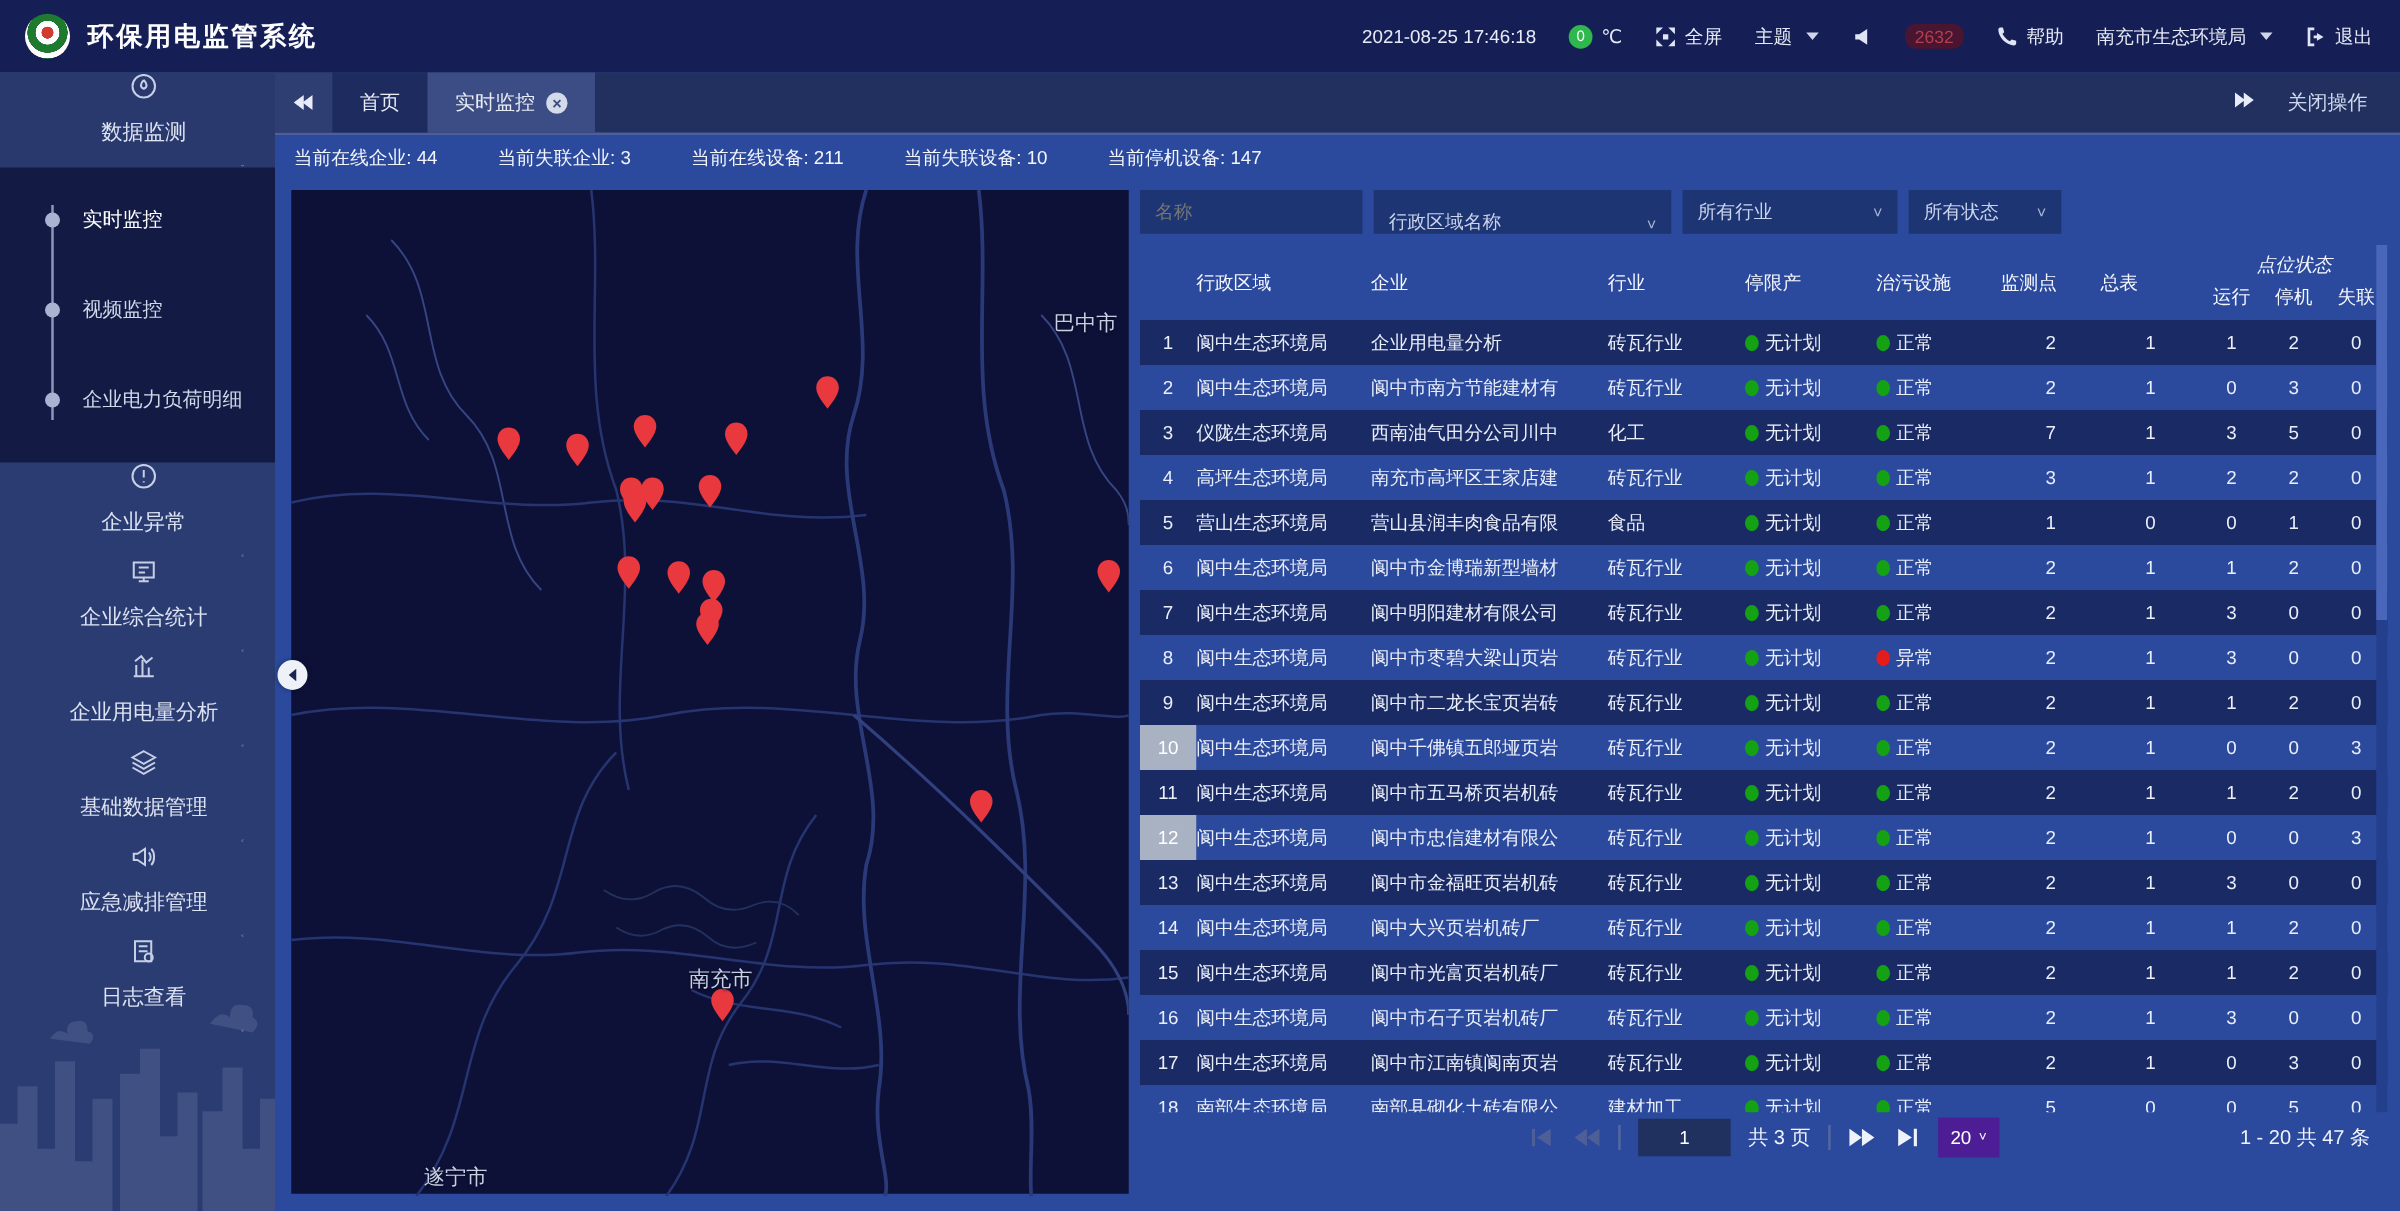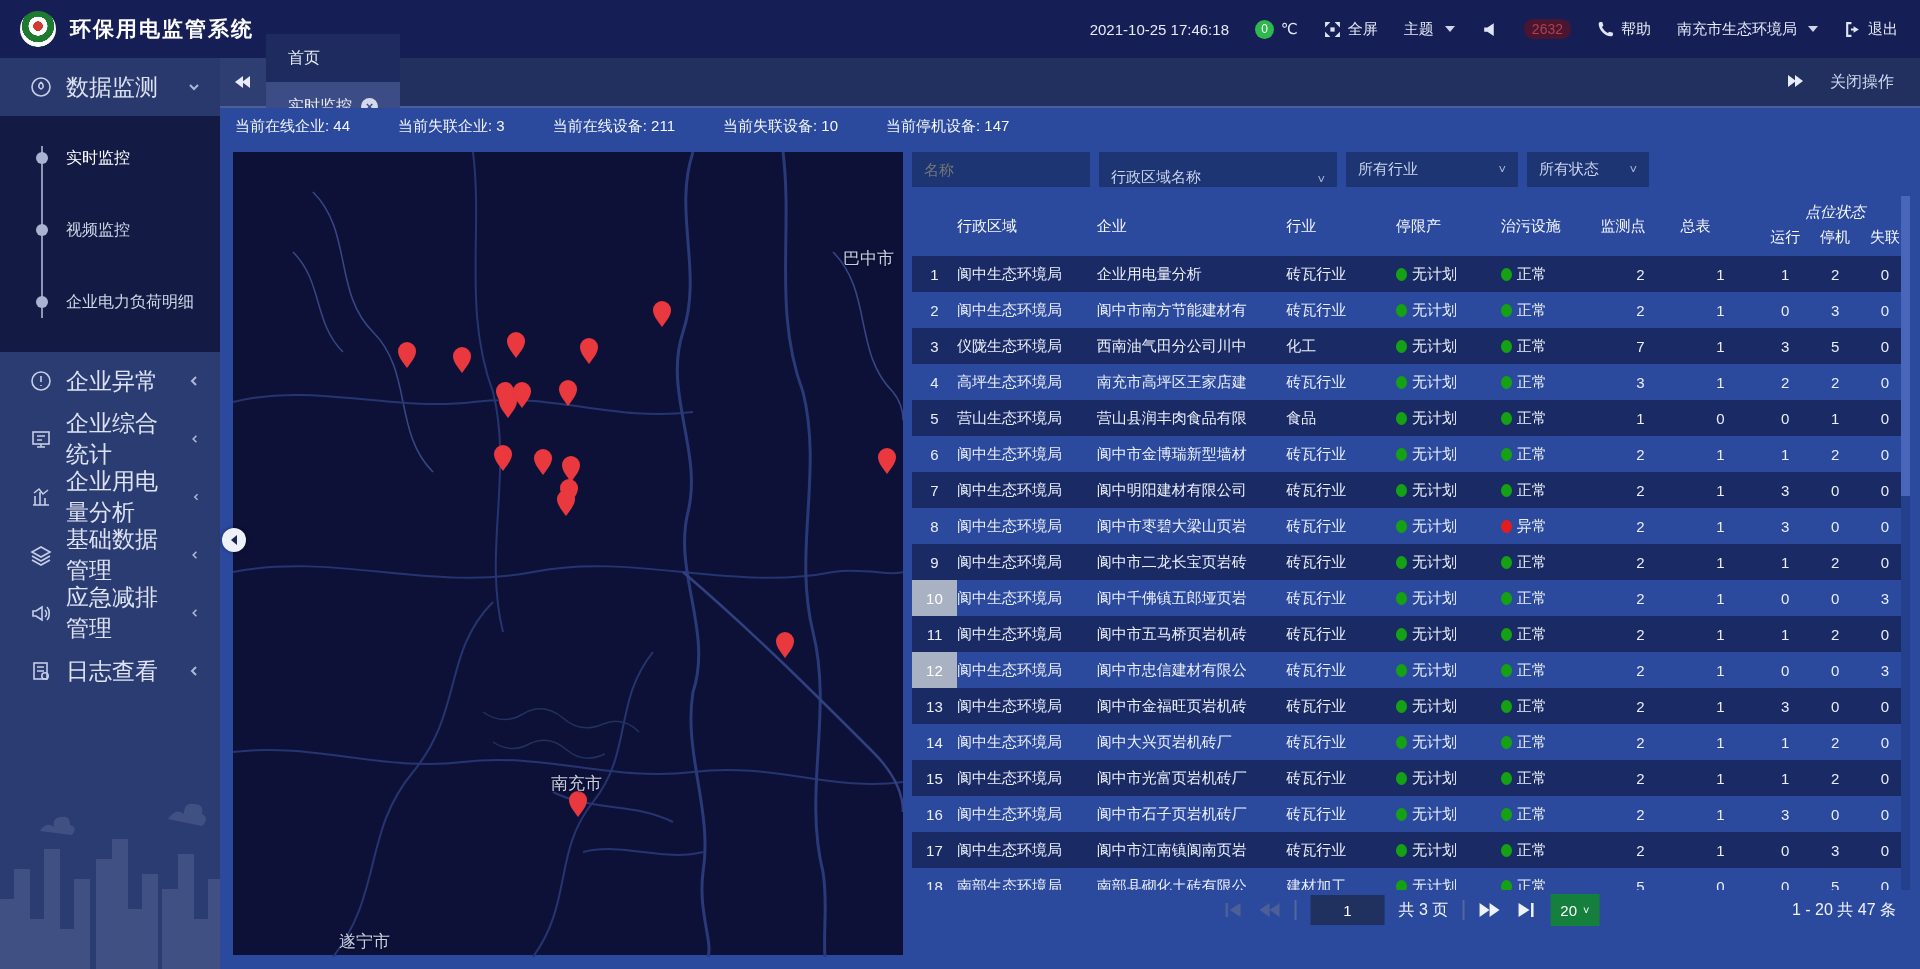--- a/index.html
+++ b/index.html
@@ -16,21 +16,21 @@
   .badge-pill { min-width:44px; padding:2px 8px; border-radius:9px; background:#4a1530; color:#b2404e; font-size:14px; text-align:center; }
   .caret { width:0; height:0; border-left:5px solid transparent; border-right:5px solid transparent; border-top:6px solid #cfd6ec; display:inline-block; margin-left:4px; }
   .hicon { width:17px; height:17px; flex:none; }
   .hicon path, .hicon polygon { fill:#dfe5f4; }
 
   
   .layout { display:flex; height:911px; }
 
   
   .sidebar { width:220px; background:#2b3c72; position:relative; flex:none; overflow:hidden; }
-  .side-item { height:58px; display:flex; align-items:center; padding:0 20px 0 30px; color:#dde3f2; font-size:23px; gap:14px; cursor:pointer; position:relative; }
+  .side-item { height:76px; display:flex; align-items:center; padding:0 20px 0 30px; color:#dde3f2; font-size:17px; gap:14px; cursor:pointer; position:relative;flex-direction:column; }
   .side-item .sicon { width:22px; height:22px; flex:none; }
   .side-item .sicon path, .side-item .sicon rect, .side-item .sicon circle, .side-item .sicon polygon { stroke:#c6cfe6; fill:none; stroke-width:1.6; }
   .side-item .chev { margin-left:auto; width:12px; height:12px; }
   .side-item .chev polyline { fill:none; stroke:#aeb8d4; stroke-width:2; }
   .side-item.active-parent { background:#29396d; }
   .submenu { background:#131b44; padding:6px 0 14px 0; position:relative; }
   .submenu .vline { position:absolute; left:41px; top:30px; bottom:34px; width:2px; background:#8d97b8; }
   .sub-item { height:72px; display:flex; align-items:center; padding-left:66px; color:#cfd7ea; font-size:16px; position:relative; cursor:pointer; }
   .sub-item .dot { position:absolute; left:36px; width:12px; height:12px; border-radius:50%; background:#a9b3d2; }
   .sub-item.active { color:#ffffff; }
@@ -92,31 +92,31 @@
   .dot-red { background:#e51c1c; }
 
   .pager { height:40px; background:#2b4a9e; display:flex; align-items:center; position:relative; margin-top:0; }
   .pager-center { position:absolute; left:50%; transform:translateX(-50%); display:flex; align-items:center; gap:14px; }
   .pg-btn { width:22px; height:18px; cursor:pointer; }
   .pg-btn polygon, .pg-btn rect { fill:#4d5f96; }
   .pg-btn.on polygon, .pg-btn.on rect { fill:#eef2fa; }
   .pg-sep { width:2px; height:20px; background:#54679f; }
   .pg-input { width:74px; height:30px; background:#20305f; border:none; color:#fff; text-align:center; font-size:15px; }
   .pg-total { font-size:16px; color:#f0f3fb; }
-  .pg-size { height:30px; background:#15803d; color:#fff; font-size:15px; padding:16px 10px; display:flex; align-items:center; gap:6px; cursor:pointer; }
+  .pg-size { height:30px; background:#4c1d95; color:#fff; font-size:15px; padding:16px 10px; display:flex; align-items:center; gap:6px; cursor:pointer; }
   .pg-summary { margin-left:auto; font-size:16px; color:#f0f3fb; padding-right:14px; }
 </style>
 </head>
 <body>
 
 <div class="header">
   <div class="logo"></div>
   <div class="app-title">环保用电监管系统</div>
   <div class="header-right">
-    <div class="hr-item">2021-10-25 17:46:18</div>
+    <div class="hr-item">2021-08-25 17:46:18</div>
     <div class="hr-item">
       <span class="temp-circle">0</span>
       <span>℃</span>
     </div>
     <div class="hr-item">
       <svg class="hicon" viewBox="0 0 16 16">
           <polygon points="1,1 6,1 1,6"></polygon>
           <polygon points="15,1 15,6 10,1"></polygon>
           <polygon points="1,15 1,10 6,15"></polygon>
           <polygon points="15,15 10,15 15,10"></polygon>
@@ -258,21 +258,21 @@
 
   <div class="main">
 
     <div class="tabbar">
       <div class="tab-scroll-btn">
         <svg viewBox="0 0 18 16">
             <polygon points="8,8 16,2 16,14"></polygon>
             <polygon points="1,8 9,2 9,14"></polygon>
           </svg>
       </div>
-      <div id="tabs" style="display: flex; flex-direction: column;">
+      <div id="tabs" style="display: flex;">
           <div class="tab">
             <span>首页</span>
           </div>
           <div class="tab active">
             <span>实时监控</span>
             <span class="tab-close">×</span>
           </div>
         </div>
       <div class="tabbar-right">
         <span class="tab-fwd">

